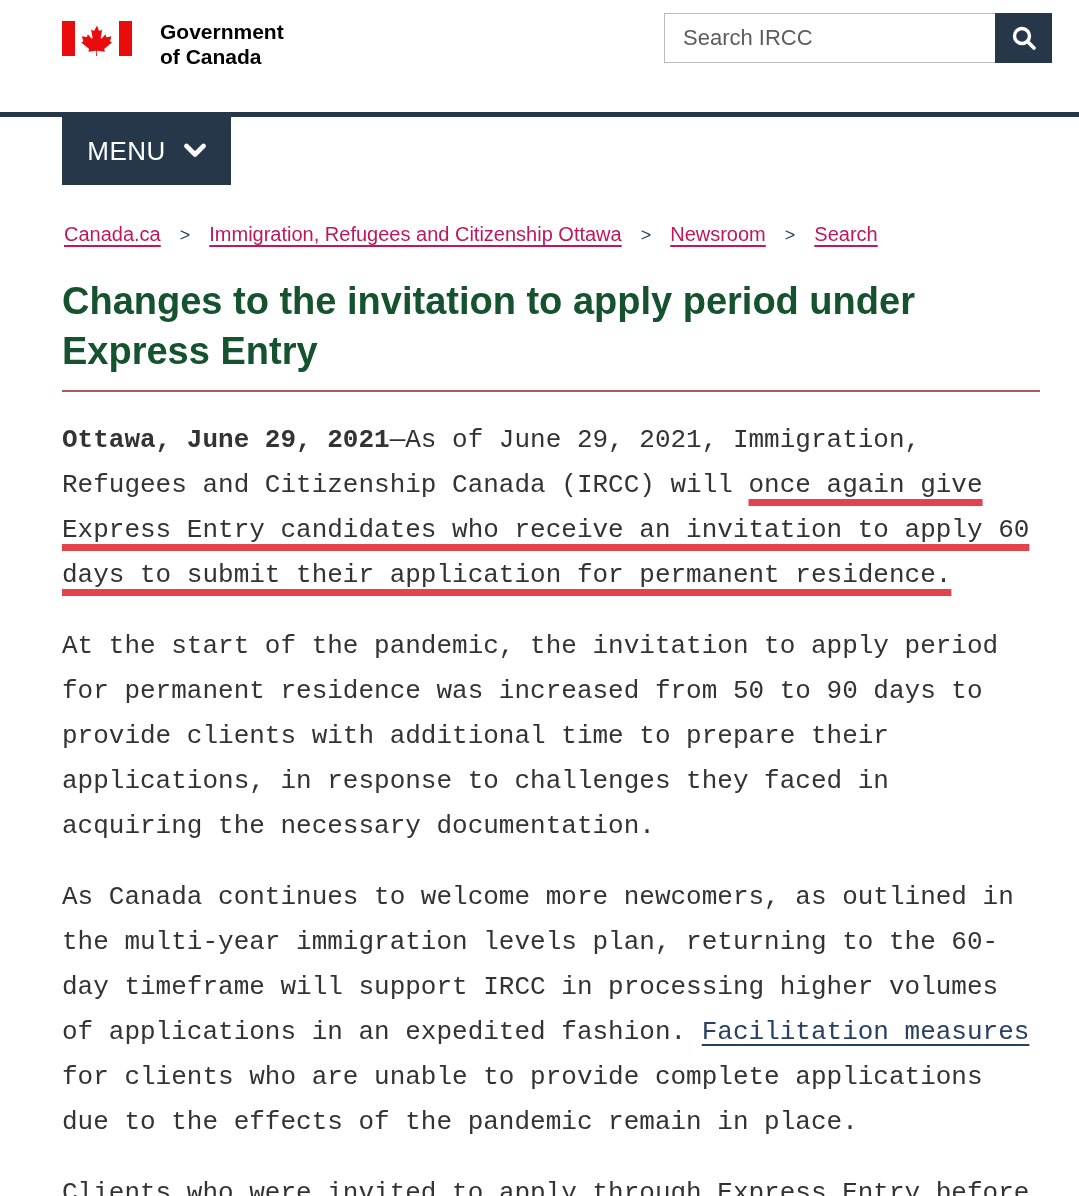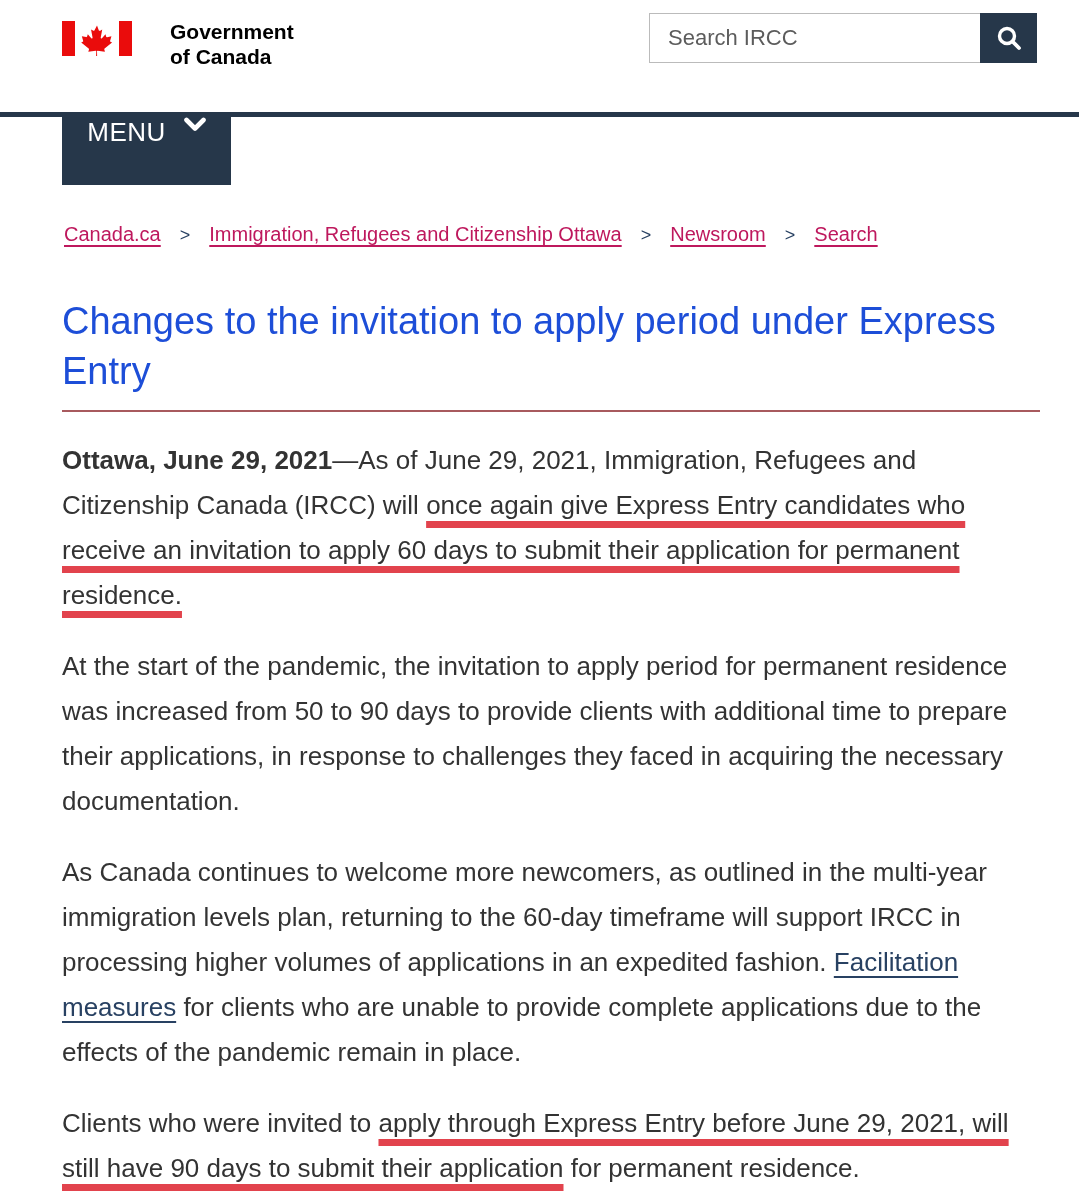--- a/index.html
+++ b/index.html
@@ -14,35 +14,35 @@
   
   .gc-header {
     position: relative;
     height: 112px;
     background: #fff;
     padding: 14px 34px 0 62px;
   }
   .fip {
     display: flex;
     align-items: flex-start;
-    gap: 38px;
+    gap: 28px;
     padding-top: 5px;
   }
   .flag { width: 70px; height: 35px; flex: 0 0 auto; margin-top: 2px; }
   .sig-col {
     font-size: 21px;
     line-height: 25px;
     font-weight: 600;
     color: #000;
     white-space: pre-line;
   }
   .search-box {
     position: absolute;
     top: 13px;
-    right: 42px;
+    right: 27px;
     display: flex;
     align-items: stretch;
   }
   .search-input {
     width: 331px;
     height: 50px;
     border: 1px solid #bbbbbb;
     border-right: none;
     font-family: "Liberation Sans", sans-serif;
     font-size: 22px;
@@ -65,21 +65,21 @@
   
   .nav-band { height: 5px; background: #26374A; width: 100%; }
   .menu-btn {
     margin-left: 62px;
     width: 169px;
     height: 68px;
     background: #26374A;
     border: none;
     cursor: pointer;
     display: flex;
-    align-items: flex-start;
+    align-items: center;
     justify-content: center;
     gap: 18px;
     color: #ffffff;
     font-family: "Liberation Sans", sans-serif;
     font-size: 26px;
     letter-spacing: 0.5px;
   }
 
   
   .breadcrumb {
@@ -96,39 +96,40 @@
   .bc-sep {
     color: #284162;
     margin: 0 19px;
     font-size: 18px;
     text-decoration: none;
   }
 
   
   main { padding: 0 40px 40px 62px; }
   h1.page-title {
-    margin-top: 48px;
+    margin-top: 28px;
     font-size: 38px;
     line-height: 50px;
-    font-weight: 400;
-    color: #1d4ed8;
+    font-weight: 700;
+    color: #14532d;
     max-width: 980px;
   }
   .title-rule {
     margin-top: 14px;
     width: 978px;
     height: 2px;
     background: #a85a5e;
   }
   .article-body { margin-top: 6px; max-width: 978px; }
   .article-body p {
     font-size: 26px;
     line-height: 45px;
     color: #333;
     margin-top: 26px;
+    font-family: Liberation Mono, monospace;
   }
   .article-body .bold { font-weight: 700; }
   .article-body .redline {
     text-decoration: underline;
     text-decoration-color: #e2434d;
     text-decoration-thickness: 7px;
     text-underline-offset: 7px;
     text-decoration-skip-ink: none;
   }
   .body-link {

